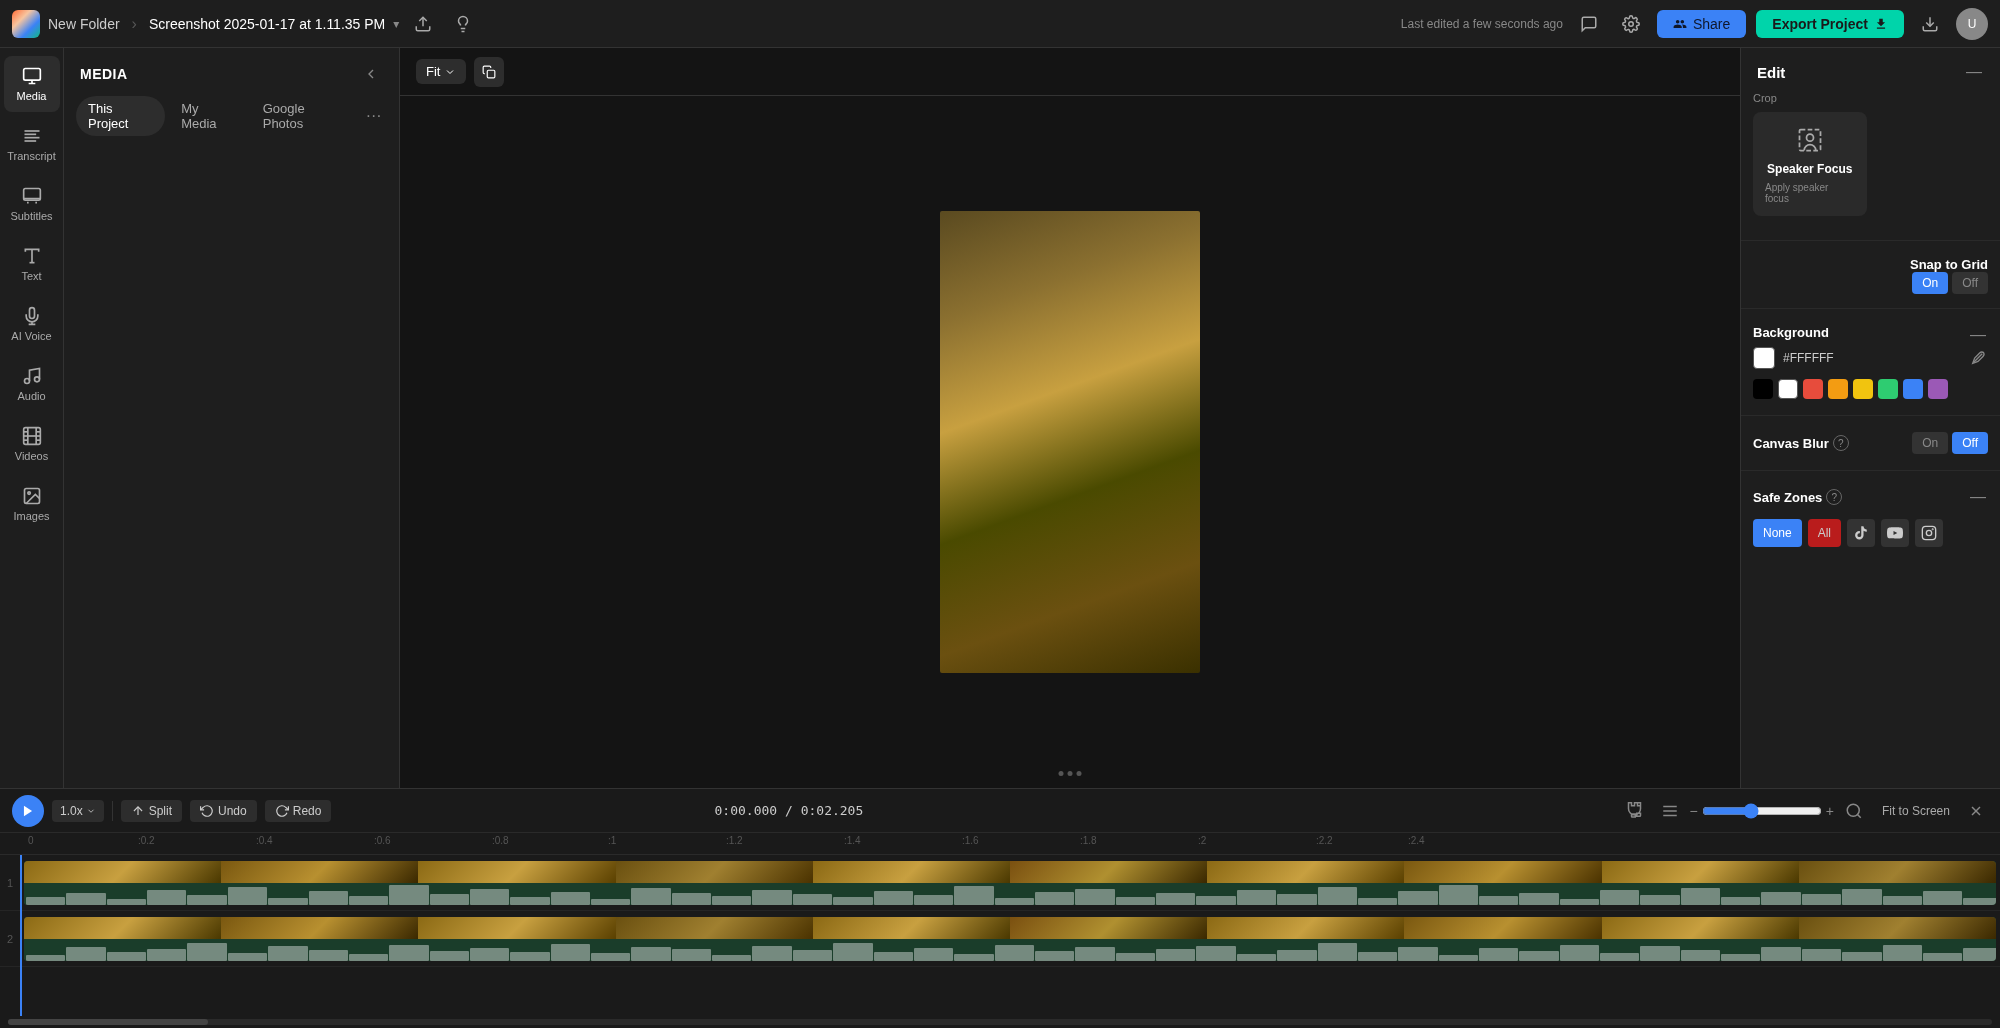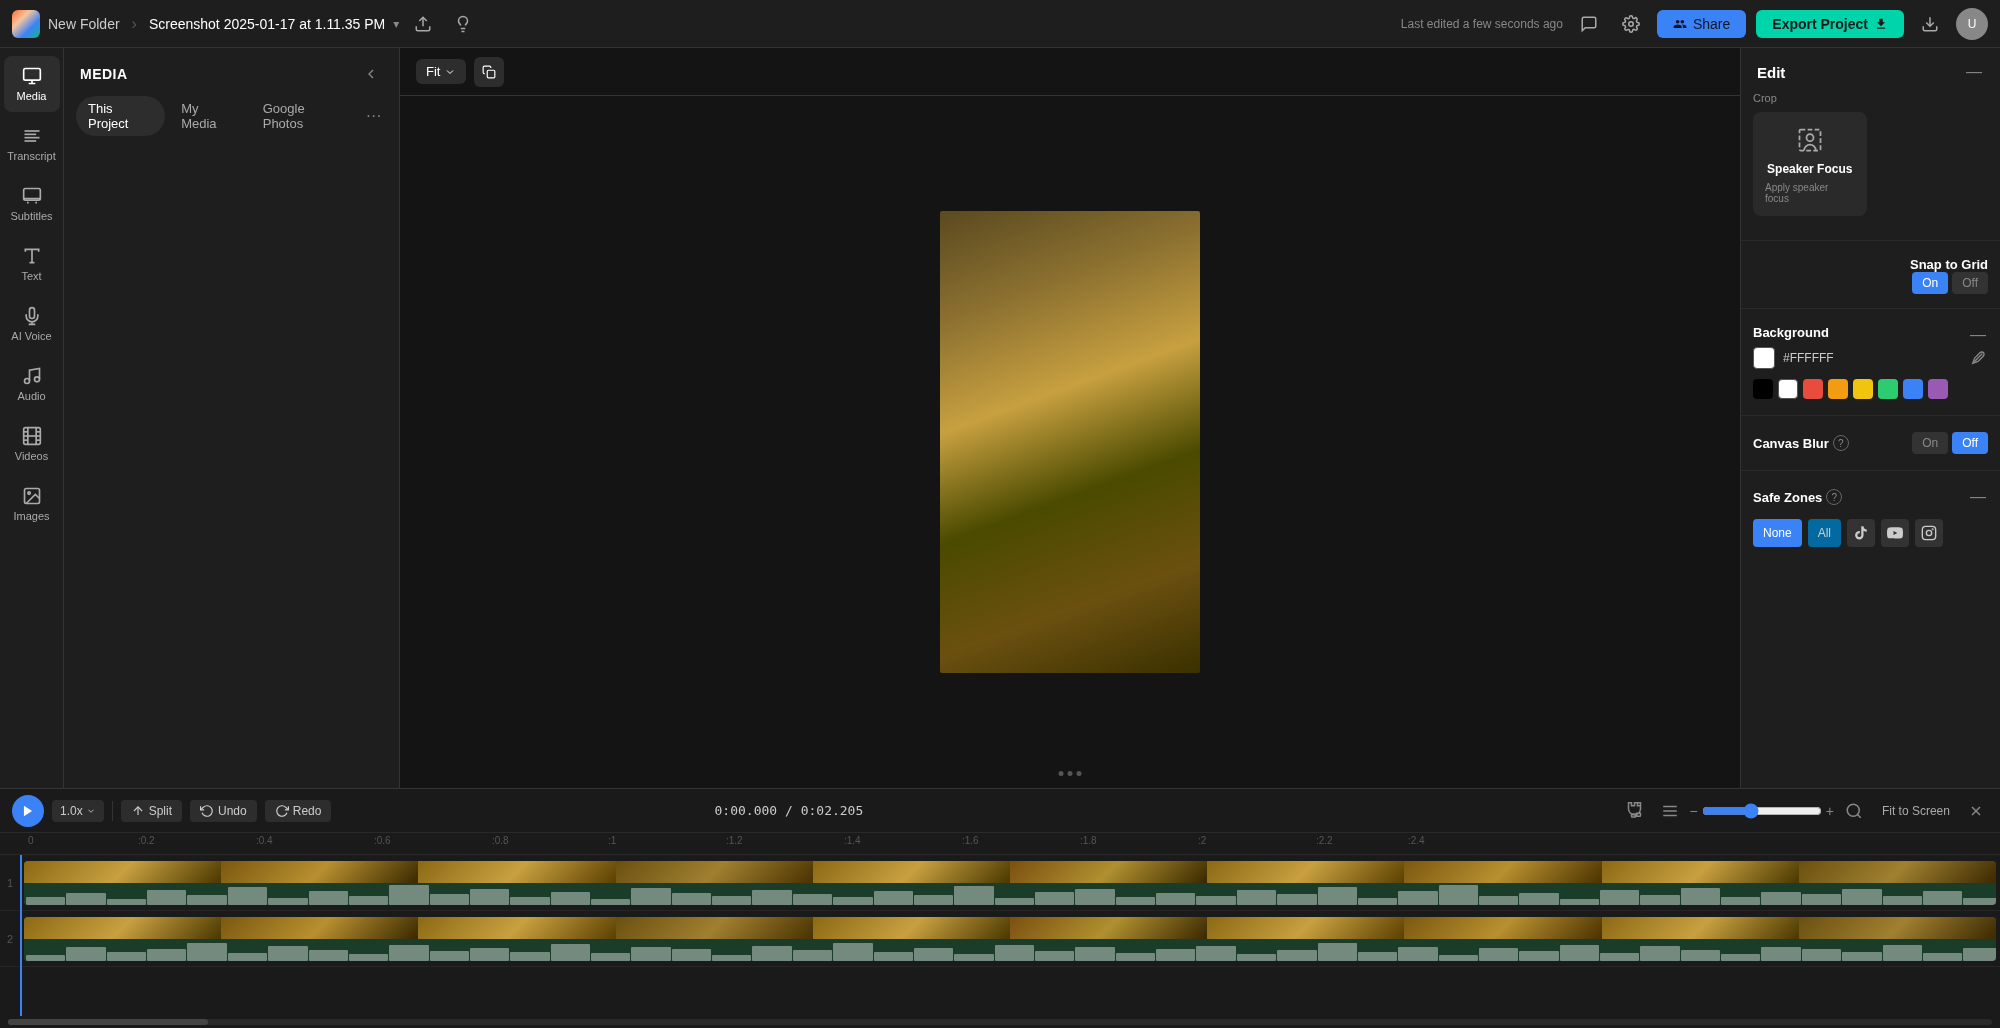--- a/index.html
+++ b/index.html
@@ -107,21 +107,21 @@
     
     .canvas-blur-row { display: flex; align-items: center; justify-content: space-between; padding: 8px 12px; }
     .canvas-blur-label-row { display: flex; align-items: center; gap: 4px; }
     .help-icon { width: 16px; height: 16px; border-radius: 50%; border: 1px solid #666; display: flex; align-items: center; justify-content: center; font-size: 10px; color: #888; cursor: pointer; }
 
     
     .safe-zones-section { padding: 8px 12px; }
     .safe-zones-header { display: flex; align-items: center; justify-content: space-between; margin-bottom: 12px; }
     .safe-zones-label-row { display: flex; align-items: center; gap: 4px; }
     .safe-zone-btns { display: flex; gap: 6px; flex-wrap: wrap; }
-    .safe-zone-btn { padding: 5px 10px; border-radius: 4px; font-size: 12px; cursor: pointer; border: none; background: #0369a1; color: #ccc; }
+    .safe-zone-btn { padding: 5px 10px; border-radius: 4px; font-size: 12px; cursor: pointer; border: none; background: #b91c1c; color: #ccc; }
     .safe-zone-btn.active { background: #3b82f6; color: #fff; }
     .safe-zone-icon { width: 28px; height: 28px; display: flex; align-items: center; justify-content: center; background: #333; border-radius: 4px; cursor: pointer; color: #ccc; font-size: 14px; }
 
     
     .timeline { height: 240px; background: #1a1a1a; border-top: 1px solid #333; display: flex; flex-direction: column; flex-shrink: 0; }
     .timeline-toolbar { height: 44px; display: flex; align-items: center; padding: 0 12px; gap: 8px; border-bottom: 1px solid #2a2a2a; }
     .play-btn { width: 32px; height: 32px; background: #3b82f6; border: none; border-radius: 50%; display: flex; align-items: center; justify-content: center; cursor: pointer; color: #fff; }
     .speed-btn { background: #2d2d2d; border: none; color: #ccc; border-radius: 4px; padding: 4px 8px; font-size: 12px; cursor: pointer; display: flex; align-items: center; gap: 3px; }
     .split-btn { background: #2d2d2d; border: none; color: #ccc; border-radius: 4px; padding: 4px 10px; font-size: 12px; cursor: pointer; display: flex; align-items: center; gap: 4px; }
     .undo-btn { background: #2d2d2d; border: none; color: #ccc; border-radius: 4px; padding: 4px 10px; font-size: 12px; cursor: pointer; display: flex; align-items: center; gap: 4px; }

